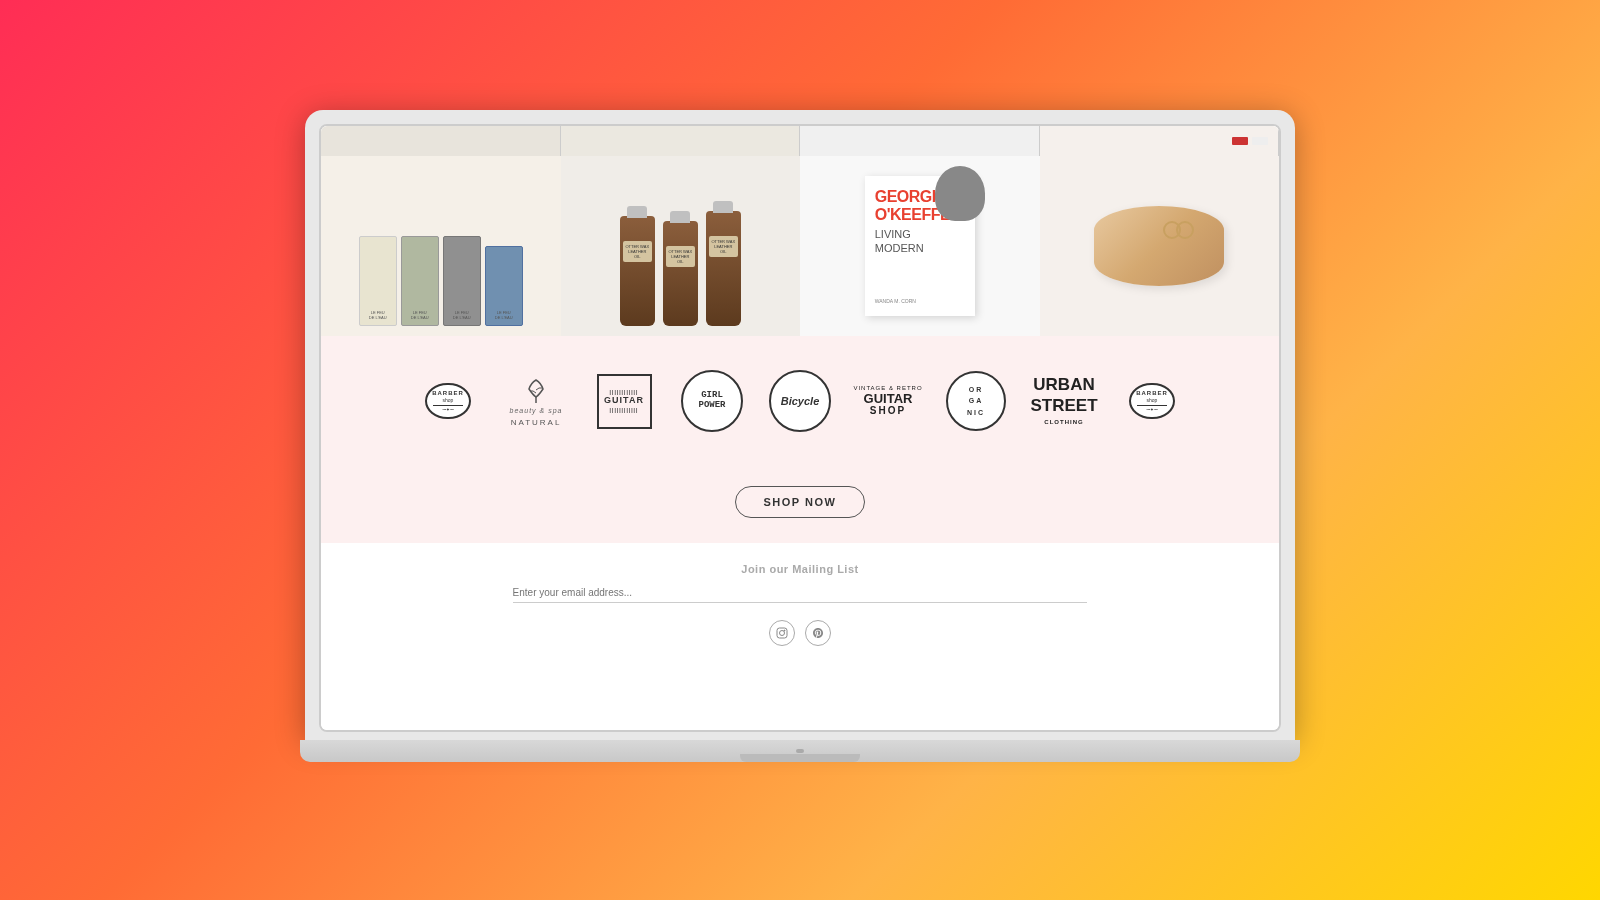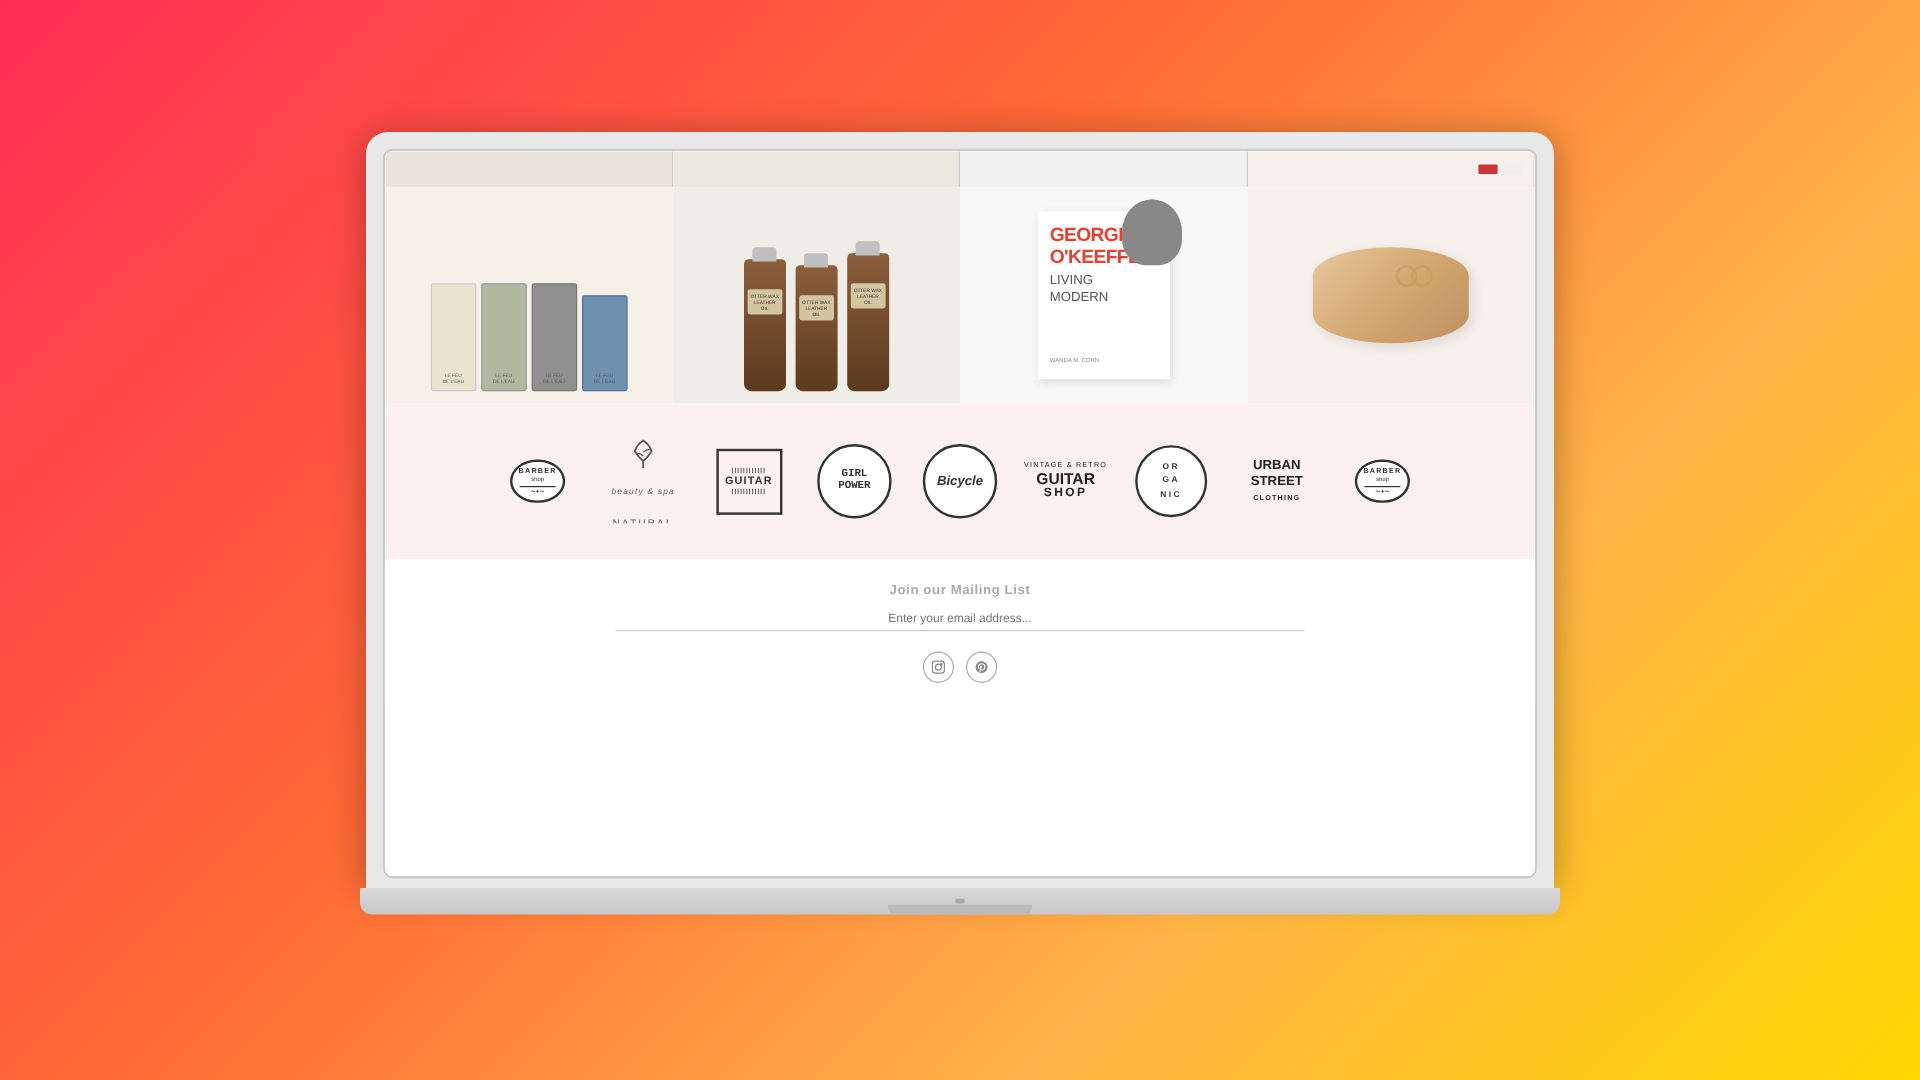--- a/index.html
+++ b/index.html
@@ -284,21 +284,21 @@
       padding: 5px;
       line-height: 1.2;
       background: #fff;
     }
     .brand-natural {
       display: flex;
       flex-direction: column;
       align-items: center;
       font-size: 8px;
       color: #555;
-      gap: 17px;
+      gap: 4px;
     }
     .brand-guitar-box {
       border: 2px solid #333;
       font-size: 7px;
       font-weight: 700;
       text-align: center;
       color: #333;
       padding: 4px;
       line-height: 1.3;
     }
@@ -352,21 +352,21 @@
     }
     .brand-urban {
       font-size: 9px;
       font-weight: 900;
       text-align: center;
       color: #222;
       line-height: 1.2;
       text-transform: uppercase;
     }
     .brand-urban .urban-big {
-      font-size: 11px;
+      font-size: 17px;
       display: block;
     }
 
     
     .shop-now-section {
       background: #fdf0f0;
       display: flex;
       align-items: center;
       justify-content: center;
       padding: 20px 0 25px 0;
@@ -406,21 +406,20 @@
       border-bottom: 1px solid #ccc;
       padding-bottom: 4px;
     }
     .email-input {
       flex: 1;
       border: none;
       outline: none;
       font-size: 10px;
       color: #999;
       background: transparent;
-      text-align: center;
     }
     .social-icons-row {
       display: flex;
       gap: 10px;
       margin-top: 5px;
     }
     .social-icon-circle {
       width: 26px;
       height: 26px;
       border: 1.5px solid #aaa;
@@ -584,20 +583,23 @@
                 <div style="font-size:6px;letter-spacing:1px;">BARBER</div>
                 <div style="font-size:5px;font-weight:400;">shop</div>
                 <div style="width:30px;height:1px;background:#333;margin:2px auto;"></div>
                 <div style="font-size:4px;">〜✦〜</div>
               </div>
             </div>
 
           </div>
         </div>
 
+        <div class="shop-now-section">
+          <button class="shop-now-btn">SHOP NOW</button>
+        </div>
 
         <div class="footer-section">
           <div class="mailing-list-label">Join our Mailing List</div>
           <div class="email-input-row">
             <input class="email-input" type="email" placeholder="Enter your email address..." style="">
           </div>
           <div class="social-icons-row">
             <div class="social-icon-circle">
               <svg width="12" height="12" viewBox="0 0 24 24" fill="none" stroke="#888" stroke-width="2">
                 <rect x="2" y="2" width="20" height="20" rx="5"></rect>

